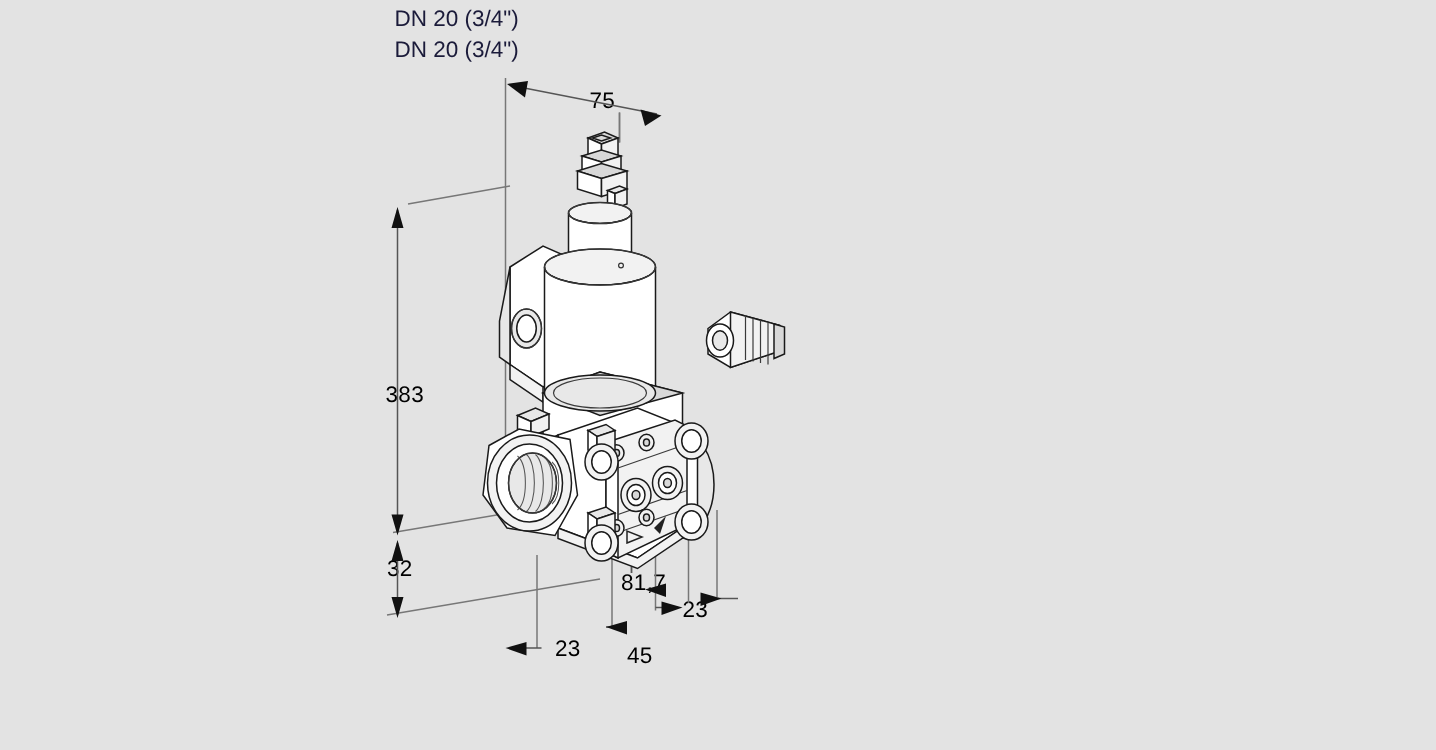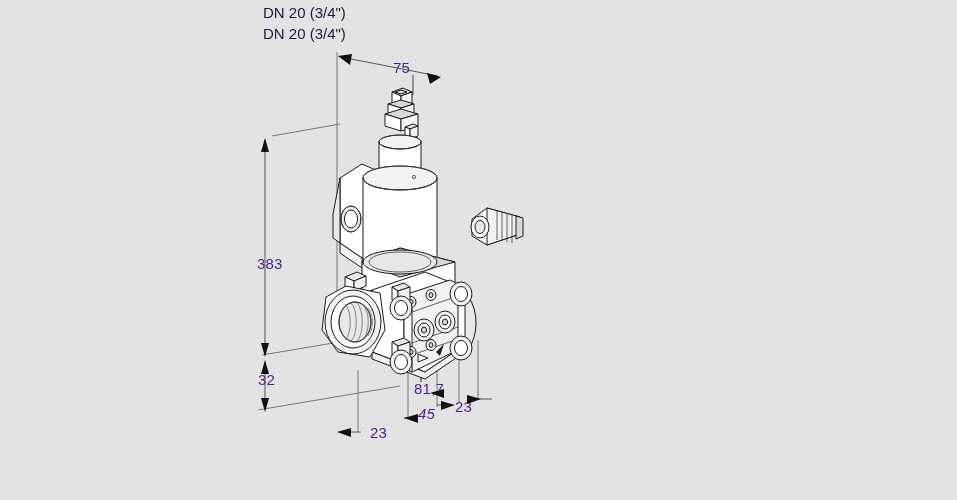--- a/index.html
+++ b/index.html
@@ -15,21 +15,21 @@
     position: relative;
   }
   #canvas-root {
     position: absolute;
     left: 0; top: 0;
     width: 957px;
     height: 500px;
   }
   .dim-text {
     position: absolute;
-    color: #4c1d95;
+    color: #000000;
     font-family: "Liberation Sans", sans-serif;
     font-size: 15px;
     line-height: 15px;
     white-space: nowrap;
     letter-spacing: 0.2px;
   }
   .head-text {
     position: absolute;
     color: #1b1b3a;
     font-family: "Liberation Sans", sans-serif;
@@ -54,21 +54,21 @@
 <div id="canvas-root">
 
   <div class="head-text" style="left:263px; top:4px;">DN 20 (3/4")</div>
   <div class="head-text" style="left:263px; top:25px;">DN 20 (3/4")</div>
 
   <div class="dim-text" style="left:393px; top:60px;">75</div>
   <div class="dim-text" style="left:257px; top:256px;">383</div>
   <div class="dim-text" style="left:258px; top:372px;">32</div>
   <div class="dim-text" style="left:414px; top:381px;">81,7</div>
   <div class="dim-text" style="left:370px; top:425px;">23</div>
-  <div class="dim-text" style="left:418px; top:406px;font-style:italic;">45</div>
+  <div class="dim-text" style="left:418px; top:430px;">45</div>
   <div class="dim-text" style="left:455px; top:399px;">23</div>
 
   <svg width="957" height="500" viewBox="0 0 957 500" style="position:absolute; left:0; top:0;">
 
     <defs>
       <marker id="noop"></marker>
     </defs>
 
     <g>
 

